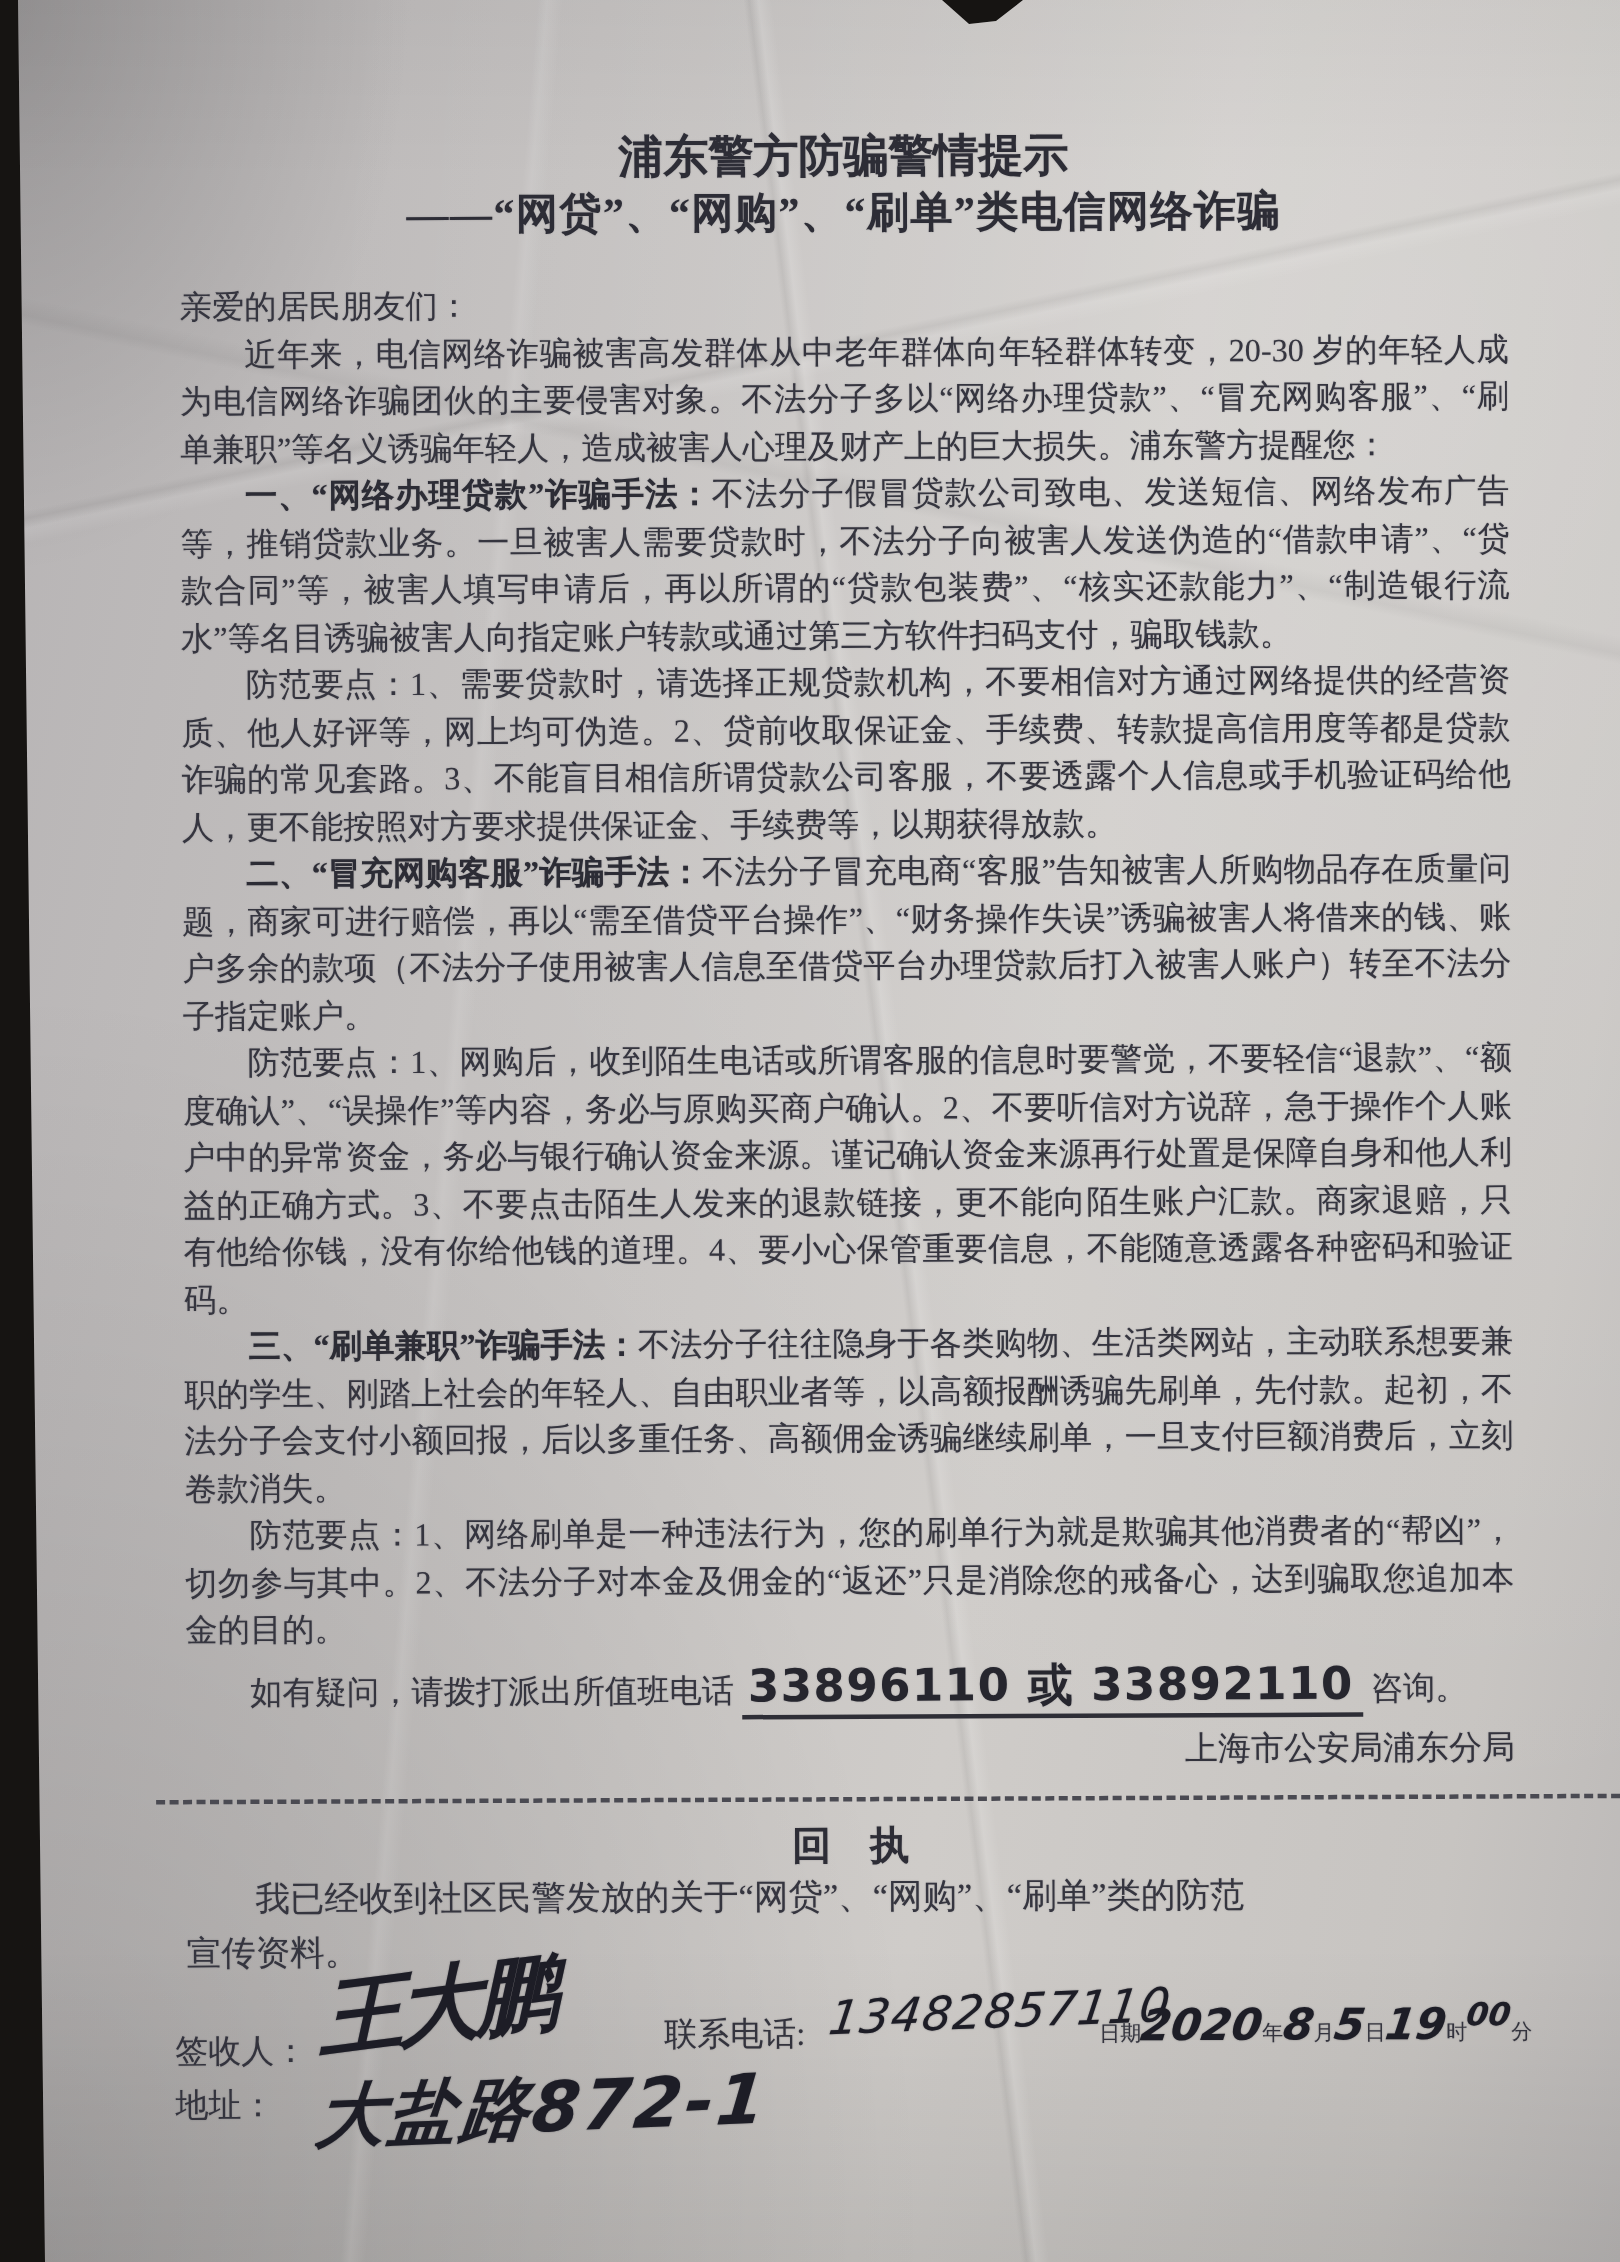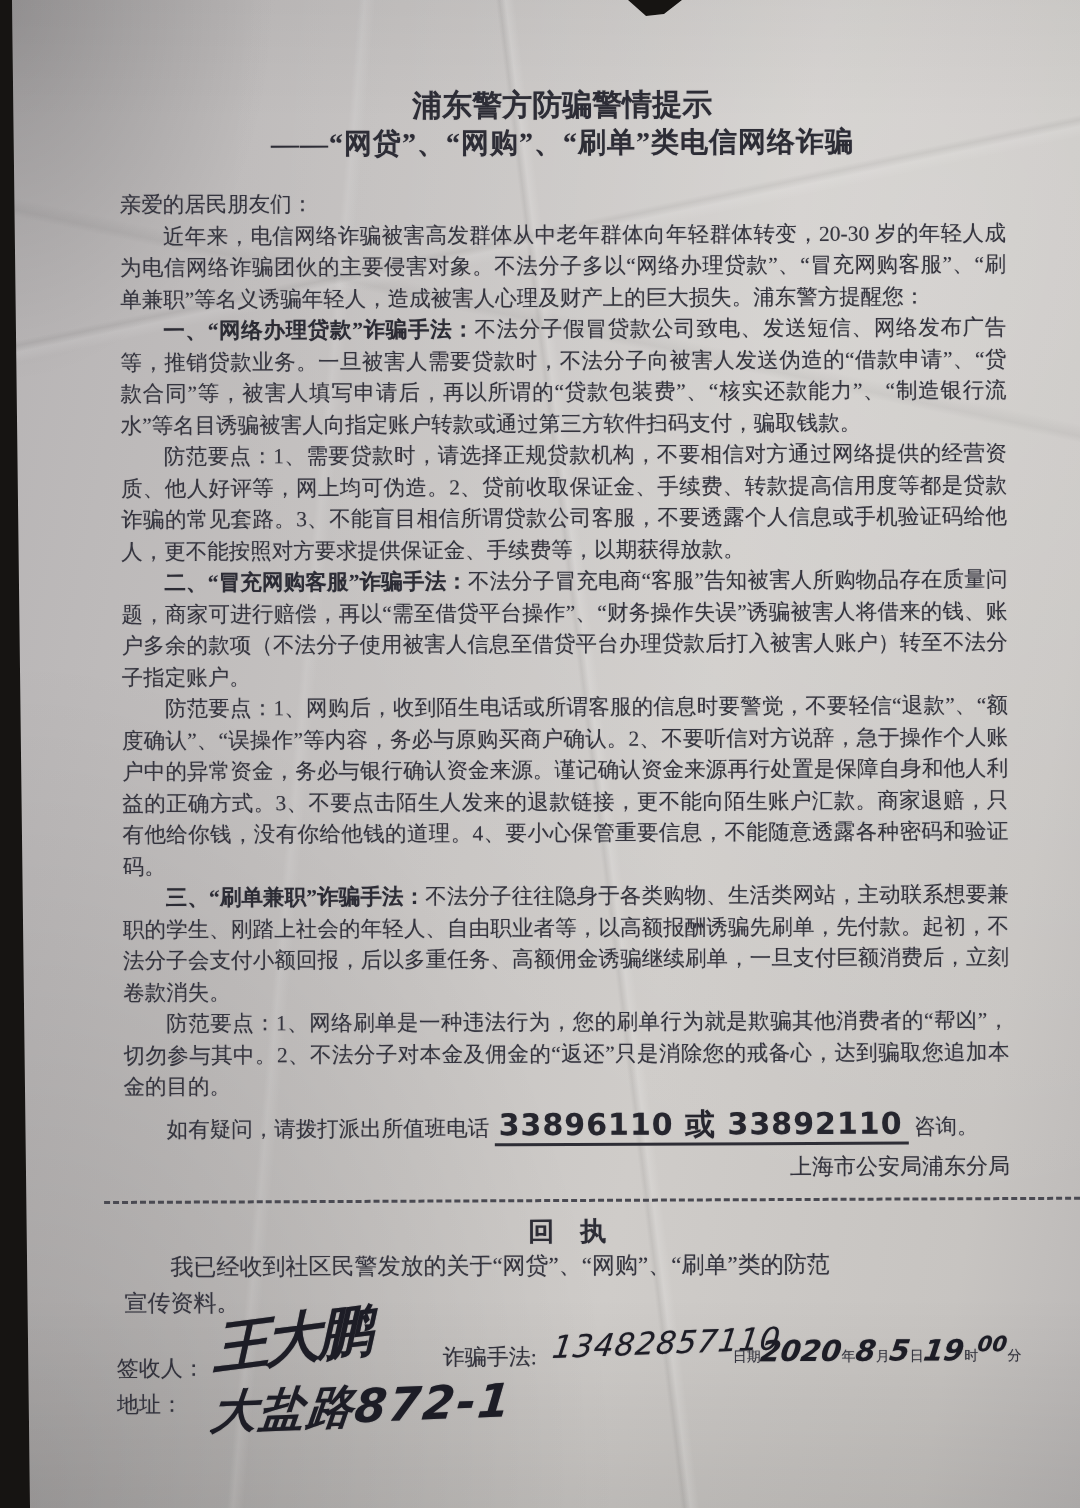--- a/index.html
+++ b/index.html
@@ -132,21 +132,21 @@
 
     <h3 class="receipt-title">回　执</h3>
 
     <p class="receipt-line indent2">我已经收到社区民警发放的关于“网贷”、“网购”、“刷单”类的防范</p>
     <p class="receipt-line">宣传资料。</p>
 
     <div class="form">
       <span class="lbl" style="left:-8px;top:26px;">签收人：</span>
       <span class="hand signature">王大鹏</span>
 
-      <span class="lbl" style="left:318px;top:16px;">诈骗手法:</span>
+      <span class="lbl" style="left:318px;top:16px;">联系电话:</span>
       <span class="hand phone-hand">13482857110</span>
 
       <span class="date-group"><span class="print">日期</span><span class="hand num">2020</span><span class="print">年</span><span class="hand num">8</span><span class="print">月</span><span class="hand num">5</span><span class="print">日</span><span class="hand num">19</span><span class="print">时</span><span class="hand num sup">00</span><span class="print">分</span></span>
 
       <span class="lbl" style="left:-8px;top:62px;text-align:right;">地址：</span>
       <span class="hand addr-hand">大盐路872-1</span>
     </div>
 
   </div>
 </div>

